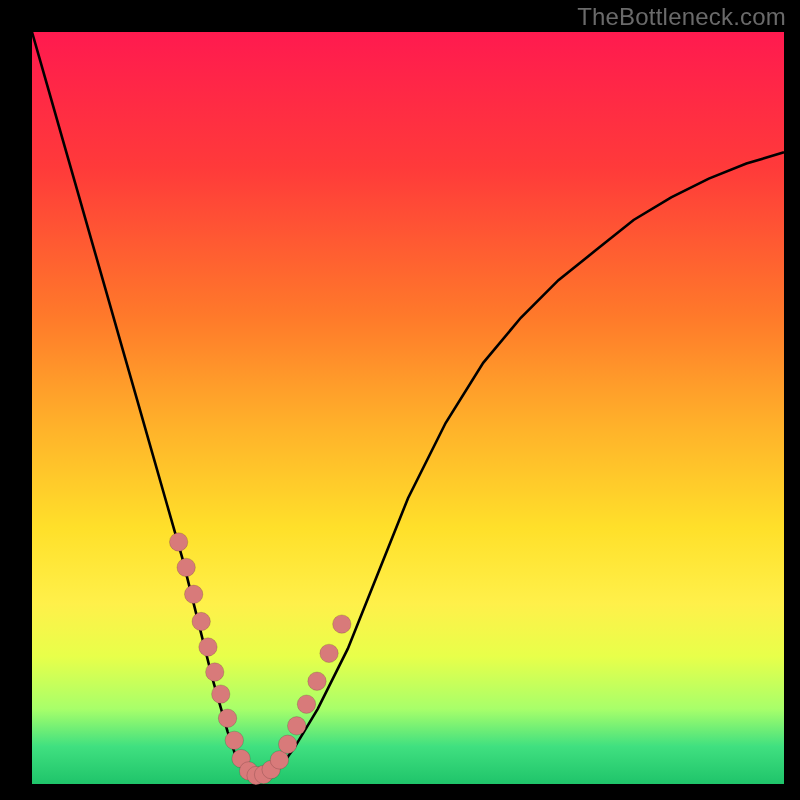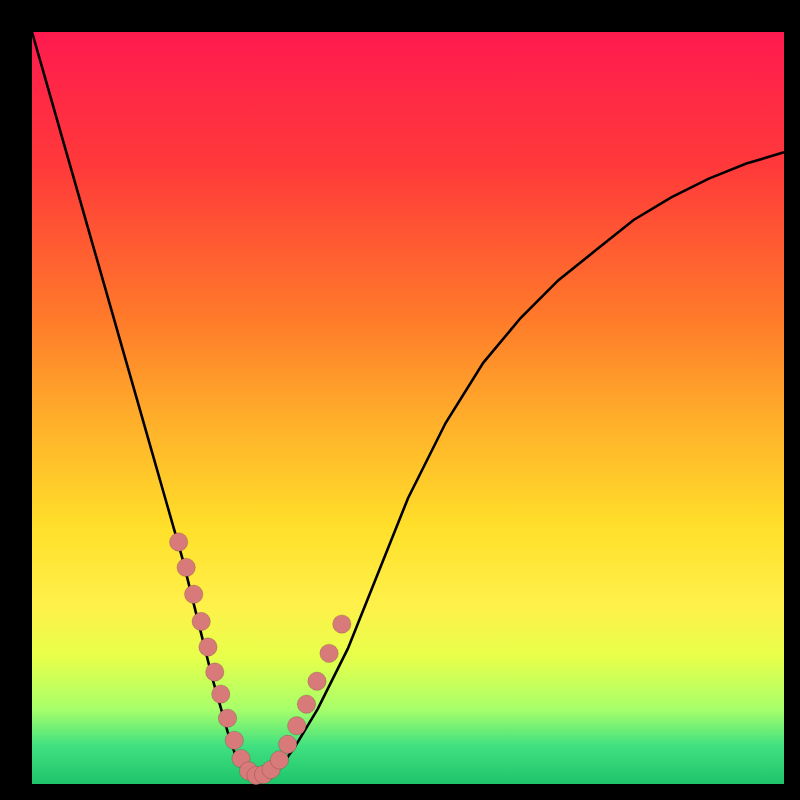--- a/index.html
+++ b/index.html
@@ -63,20 +63,21 @@
   .dot {
     fill: #d87a7a;
     stroke: rgba(0,0,0,0.25);
     stroke-width: 0.6;
   }
 </style>
 </head>
 <body>
 
 <div class="frame">
+  <div class="watermark">TheBottleneck.com</div>
 
   <div class="plot-area">
     <svg class="curve-layer" viewBox="0 0 752 752" preserveAspectRatio="none">
       <path class="curve" d="M0.00 0.00 L15.04 52.64 L30.08 105.28 L45.12 157.92 L60.16 210.56 L75.20 263.20 L90.24 315.84 L105.28 368.48 L120.32 421.12 L135.36 473.76 L150.40 526.40 L165.44 586.56 L180.48 646.72 L195.52 699.36 L203.04 721.92 L210.56 736.96 L218.08 742.22 L225.60 743.73 L233.12 742.98 L240.64 740.72 L248.16 735.46 L263.20 714.40 L285.76 676.80 L315.84 616.64 L345.92 541.44 L376.00 466.24 L413.60 391.04 L451.20 330.88 L488.80 285.76 L526.40 248.16 L564.00 218.08 L601.60 188.00 L639.20 165.44 L676.80 146.64 L714.40 131.60 L752.00 120.32" stroke="#000000"></path>
       <g>
           <circle class="dot" cx="146.64" cy="509.95" r="9.2" fill="#d87a7a"></circle>
           <circle class="dot" cx="154.16" cy="535.39" r="9.2" fill="#d87a7a"></circle>
           <circle class="dot" cx="161.68" cy="562.31" r="9.2" fill="#d87a7a"></circle>
           <circle class="dot" cx="169.20" cy="589.49" r="9.2" fill="#d87a7a"></circle>
           <circle class="dot" cx="175.97" cy="614.99" r="9.2" fill="#d87a7a"></circle>

